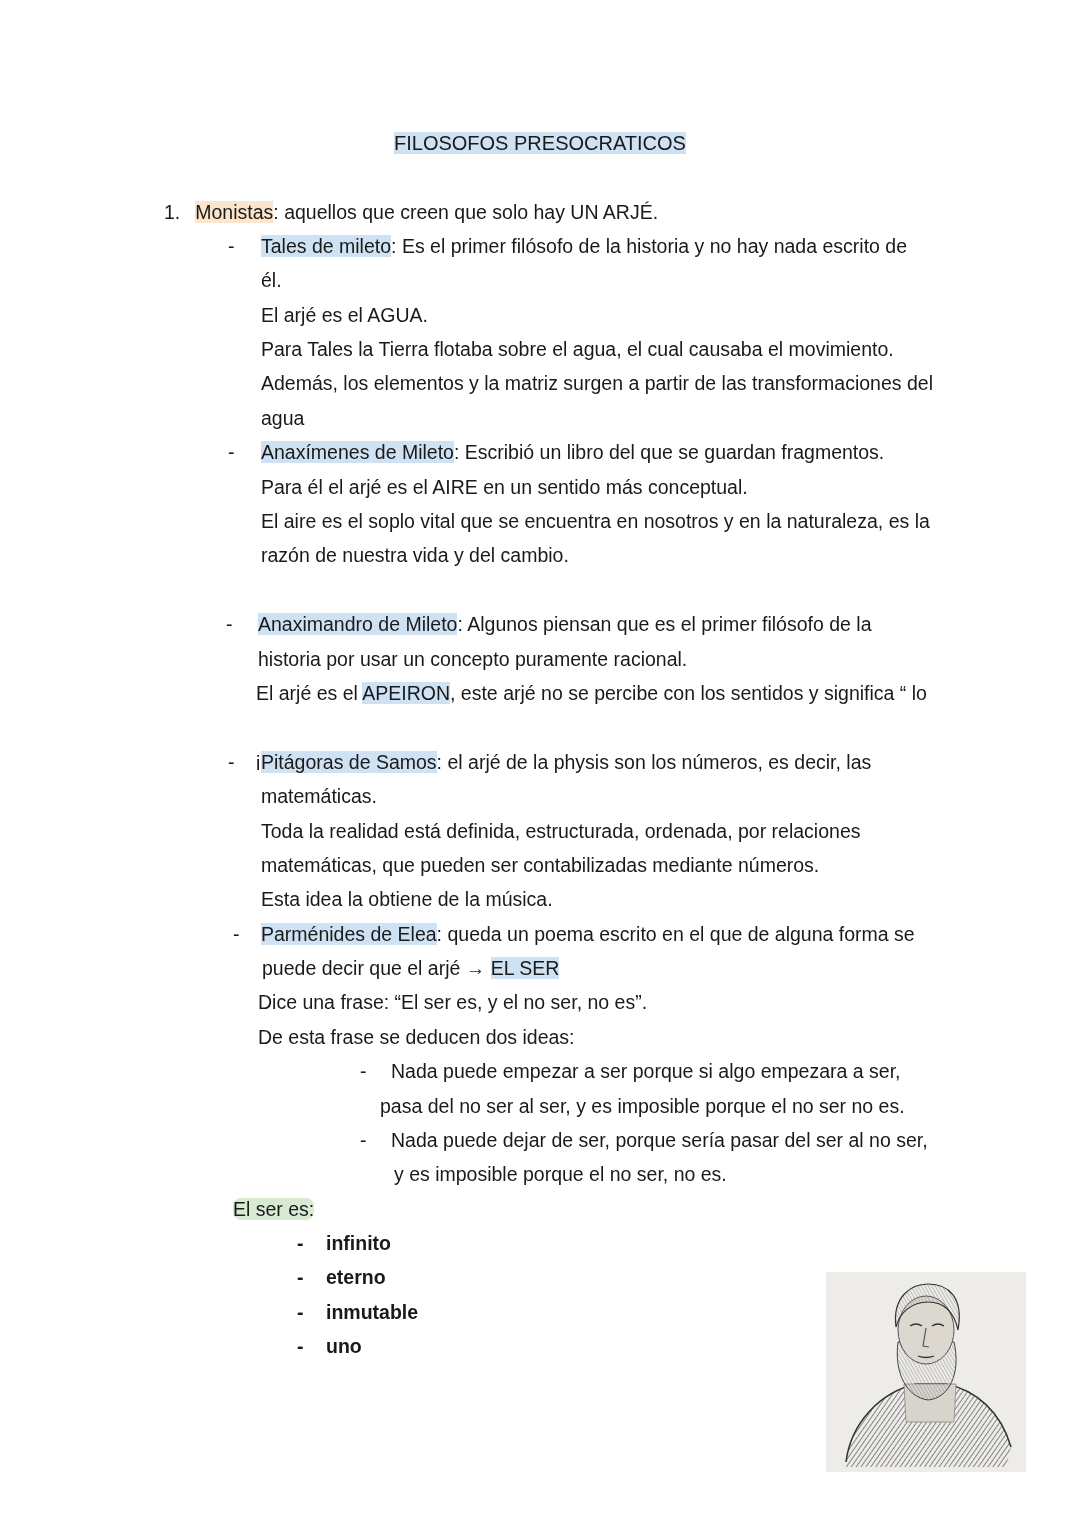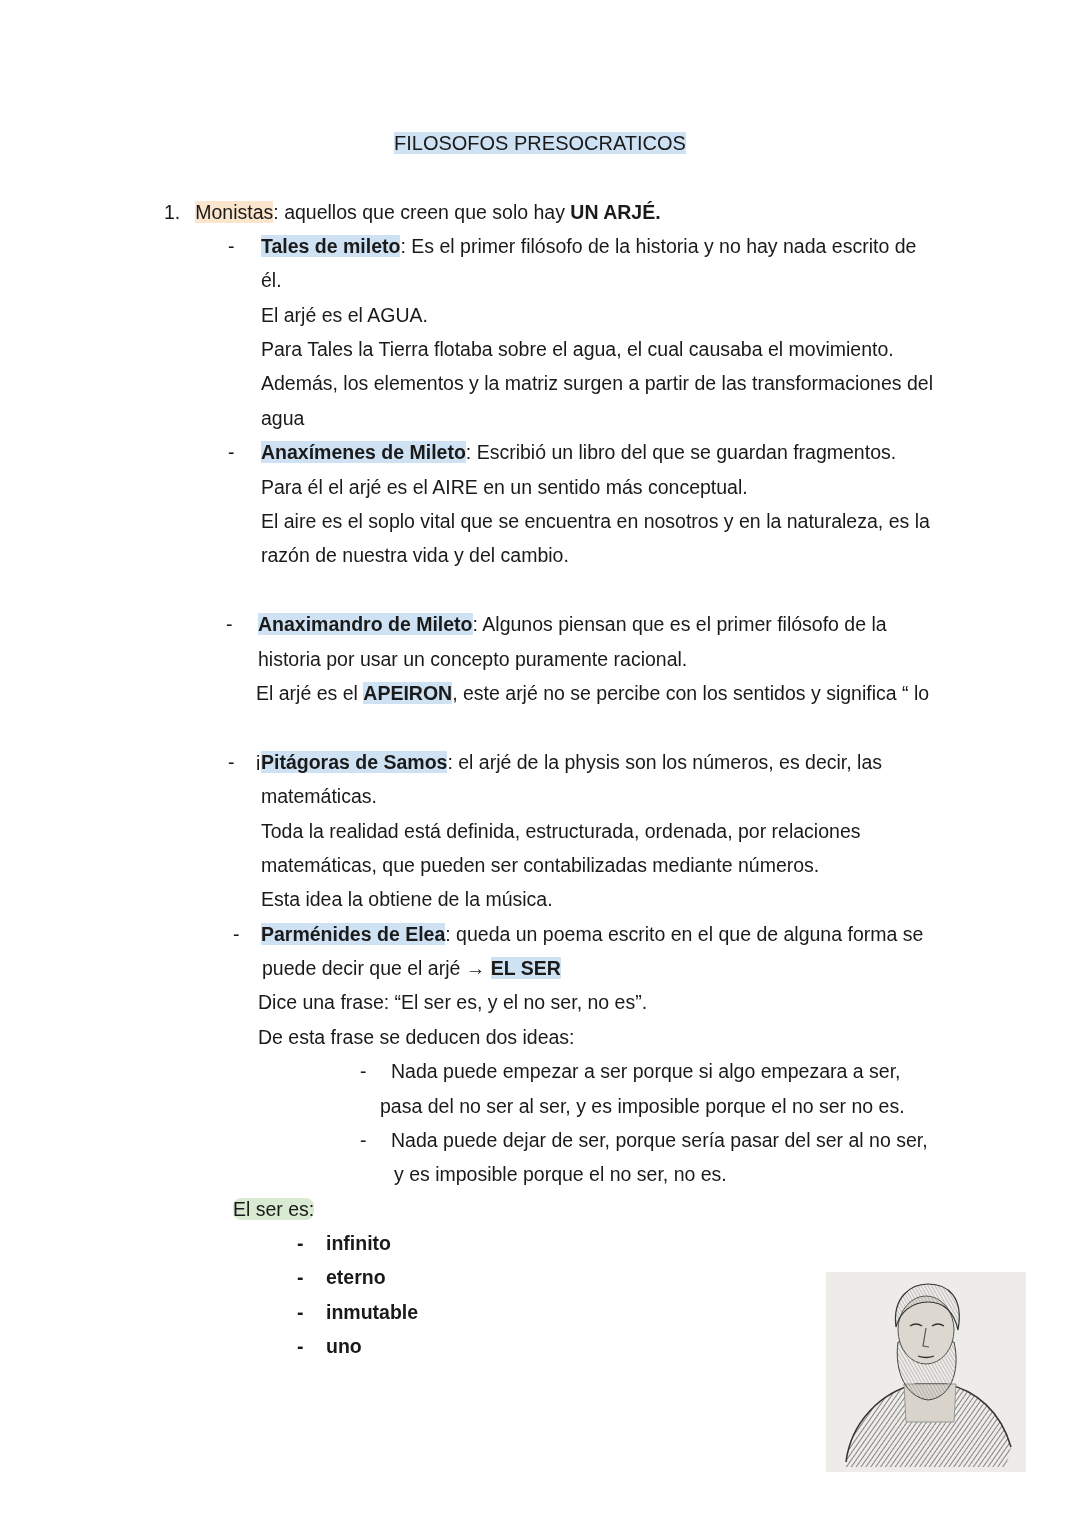--- a/index.html
+++ b/index.html
@@ -6,21 +6,21 @@
   body {
     width: 1080px; height: 1527px; position: relative; overflow: hidden;
     font-family: "Liberation Sans", sans-serif; color: #1a1a1a;
     font-size: 19.5px;
   }
   .page { position: absolute; left: 0; top: 0; width: 1080px; height: 1397px; }
   .line { position: absolute; white-space: nowrap; line-height: 26px; }
   .hl-blue { background: #cfe2f3; }
   .hl-orange { background: #fce5cd; }
   .hl-green { background: #d9ead3; border-radius: 8px; }
-  b { font-weight: bold; }
+  b { font-weight: normal; }
   .title { left: 394px; top: 130px; font-size: 20px; }
   .portrait {
     position: absolute; left: 826px; top: 1272px; width: 200px; height: 200px;
     background: #eeece8; overflow: hidden;
   }
 </style>
 </head>
 <body>
 
 <div class="page">

